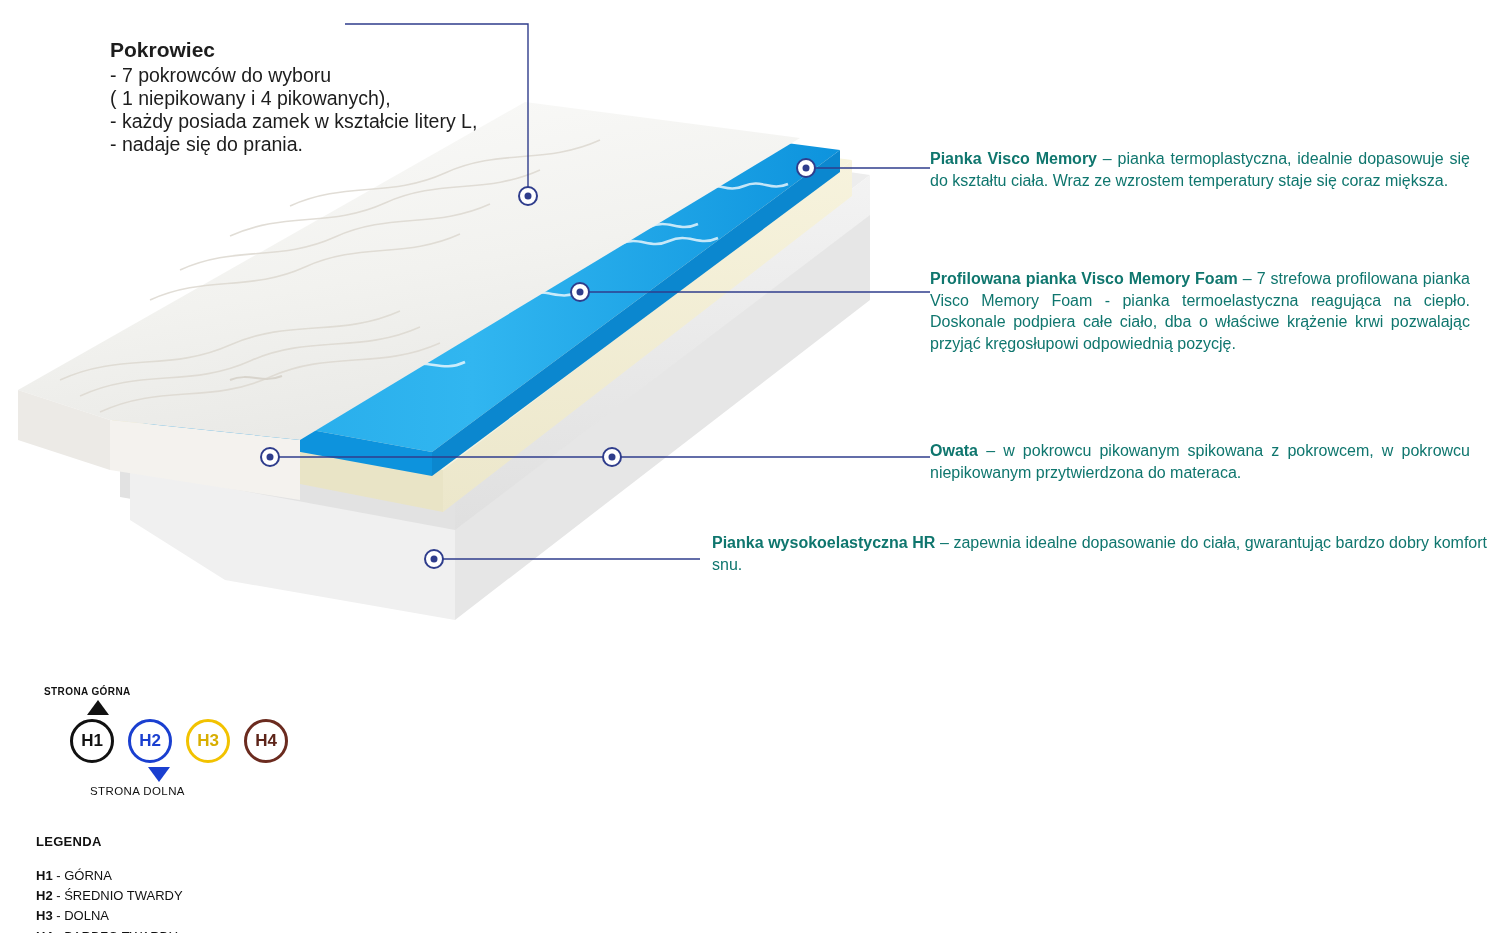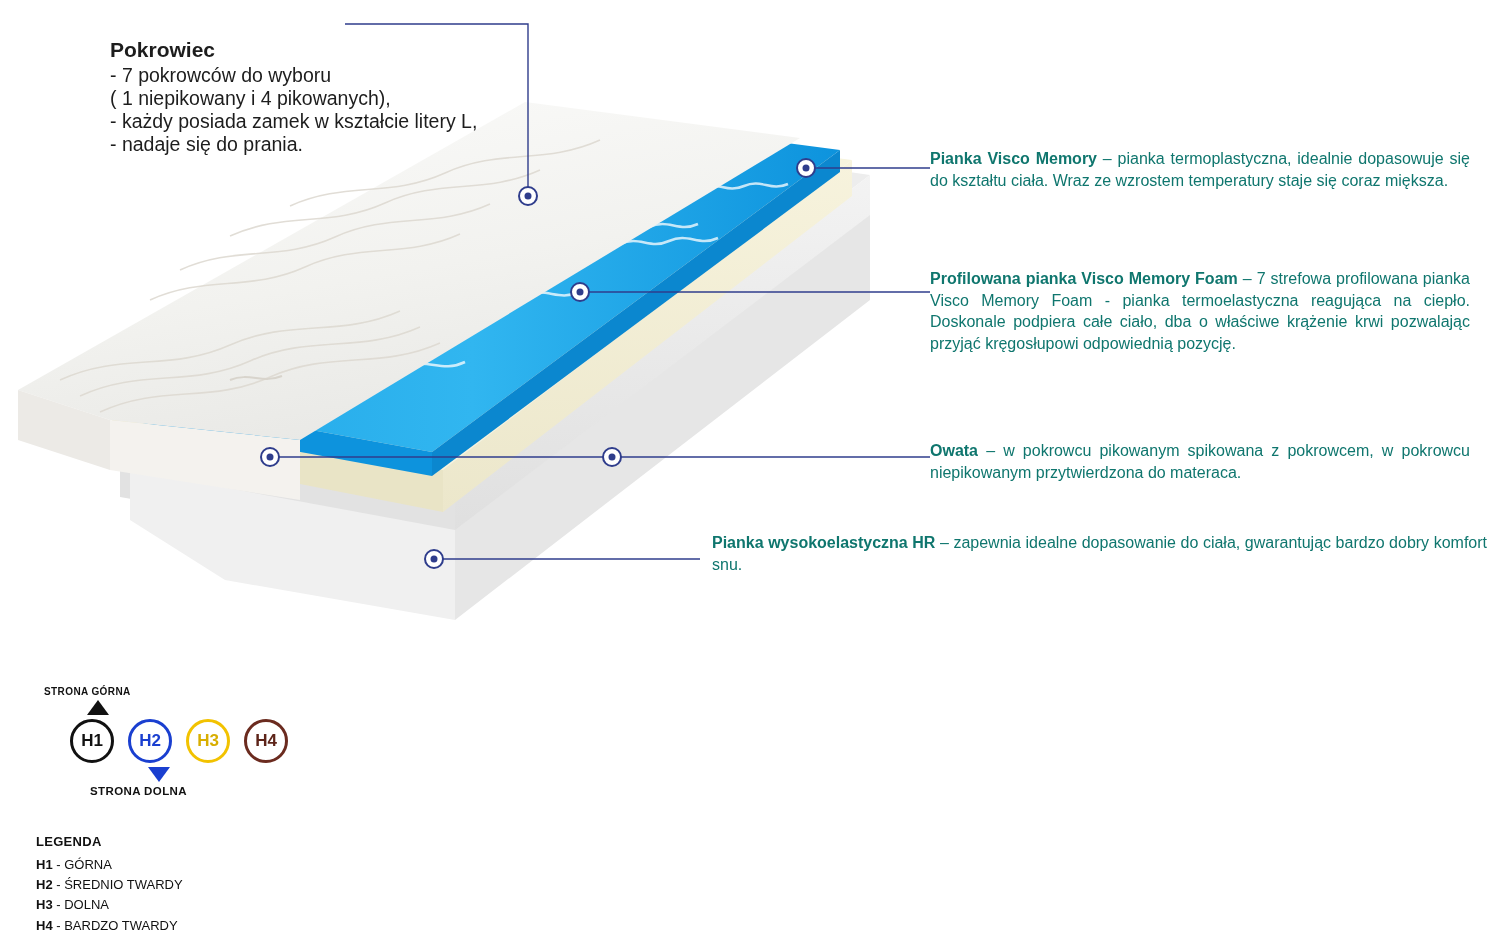--- a/index.html
+++ b/index.html
@@ -98,21 +98,21 @@
   }
   #arrow-down {
     width: 0; height: 0;
     border-left: 11px solid transparent;
     border-right: 11px solid transparent;
     border-top: 15px solid #1a3fd0;
     margin: 4px 0 3px 116px;
   }
   #label-strona-dolna {
     font-size: 11.5px;
-    font-weight: bold;
+    font-weight: normal;
     letter-spacing: 0.4px;
     color: #111;
     margin-left: 58px;
   }
   #hardness-circles {
     display: flex;
     align-items: center;
     gap: 14px;
     margin-left: 38px;
   }
@@ -133,21 +133,21 @@
     position: absolute;
     left: 36px;
     top: 832px;
     font-size: 13px;
     line-height: 1.55;
     color: #111;
   }
   #legend-block .legend-title {
     font-weight: bold;
     letter-spacing: 0.3px;
-    margin-bottom: 3px;
+    margin-bottom: 14px;
   }
   .legend-row b { font-weight: bold; }
 </style>
 </head>
 <body>
 
 <svg id="mattress-illustration" viewBox="0 0 900 660" xmlns="http://www.w3.org/2000/svg">
   <defs>
     <linearGradient id="coverGrad" x1="0" y1="0" x2="0.4" y2="1">
       <stop offset="0%" stop-color="#fbfbfa"></stop>

